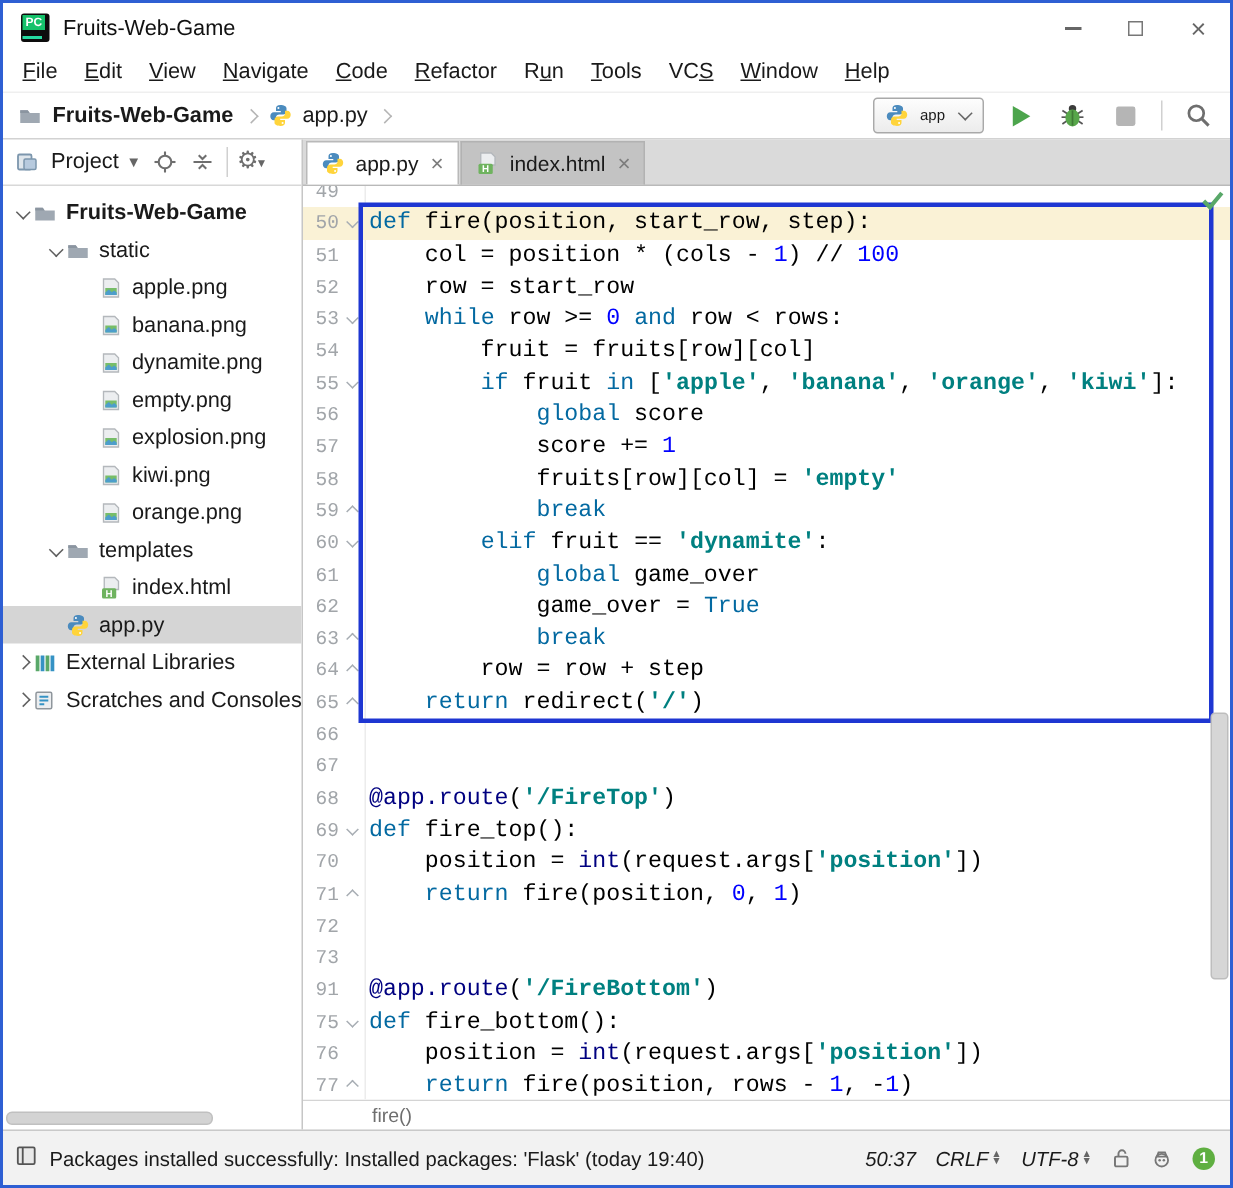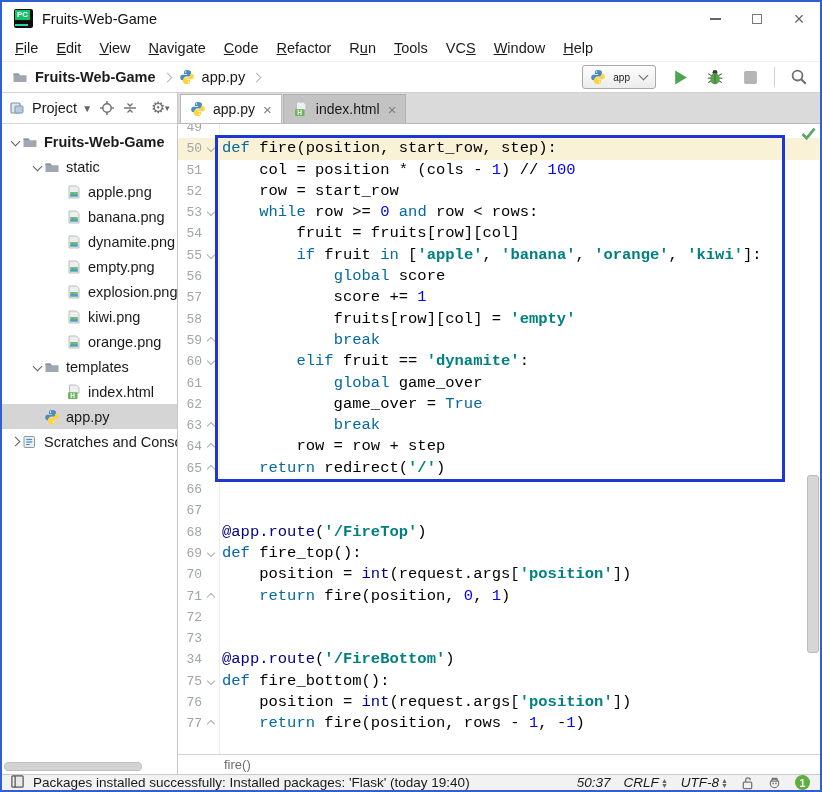--- a/index.html
+++ b/index.html
@@ -40,21 +40,21 @@
   .runbox .lbl { font-size:10px; color:#1a1a1a; }
   .combo-chev { width:7px; height:7px; border-right:1.4px solid #666; border-bottom:1.4px solid #666;
                 transform:rotate(45deg); margin:-3px 1px 0 4px; }
   .toolbtn { width:22px; height:22px; display:flex; align-items:center; justify-content:center; }
   .vsep { width:1px; height:20px; background:#d0d0d0; }
 
   
   .main { flex:1; display:flex; min-height:0; }
 
   
-  .project { width:176px; flex:none; border-right:1px solid #c6c6c6; display:flex; flex-direction:column; position:relative; }
+  .project { width:200px; flex:none; border-right:1px solid #c6c6c6; display:flex; flex-direction:column; position:relative; }
   .proj-header { height:31px; flex:none; display:flex; align-items:center; gap:7px; padding:0 7px;
                  border-bottom:1px solid #d8d8d8; font-size:14.5px; color:#1a1a1a; }
   .proj-header .dd { font-size:10px; color:#666; margin-left:-2px; }
   .hdr-icon { width:18px; height:18px; display:flex; align-items:center; justify-content:center; color:#6e6e6e; }
   .gear { font-size:16px; color:#6e6e6e; line-height:16px; }
   .tree { flex:1; overflow:hidden; padding-top:5px; }
   .tree-row { height:25px; display:flex; align-items:center; font-size:14.5px; color:#1a1a1a; white-space:nowrap; }
   .tree-row.selected { background:#d5d5d5; }
   .tree-row.bold .t-label { font-weight:bold; }
   .t-label { margin-left:5px; }
@@ -95,21 +95,21 @@
   .sel-box { position:absolute; left:37px; top:11px; width:570px; height:347px;
              border:3px solid #1e36d2; pointer-events:none; }
   .check { position:absolute; top:3px; right:4px; }
   .vthumb { position:absolute; right:1px; top:351px; width:12px; height:178px; background:#d6d6d6;
             border:1px solid #bdbdbd; border-radius:3px; }
 
   .crumbbar { height:20px; flex:none; border-top:1px solid #d4d4d4; display:flex; align-items:center;
               padding-left:46px; font-size:13px; color:#6e6e6e; }
 
   
-  .statusbar { height:16px; flex:none; border-top:1px solid #c9c9c9; background:#f2f2f2;
+  .statusbar { height:37px; flex:none; border-top:1px solid #c9c9c9; background:#f2f2f2;
                display:flex; align-items:center; padding:0 10px 0 8px; font-size:13.5px; color:#1a1a1a; }
   .status-msg { margin-left:8px; flex:1; white-space:nowrap; overflow:hidden; }
   .status-right { display:flex; align-items:center; gap:13px; }
   .updown { display:inline-flex; flex-direction:column; font-size:7px; line-height:5px; color:#666; margin-left:2px; }
   .status-item { display:flex; align-items:center;font-style:italic; }
   .badge { width:15px; height:15px; border-radius:50%; background:#5faf41; color:#fff; font-size:10.5px;
            font-weight:bold; display:flex; align-items:center; justify-content:center; }
 </style>
 </head>
 <body>
@@ -368,20 +368,32 @@
           <div class="tree-row selected" style="padding-left: 42px;">
             <span class="t-icon">
               <svg width="16" height="16" viewBox="0 0 16 16">
                 <path d="M8 1C5.8 1 5 1.9 5 3.1V5h3.2v.8H3.6C2 5.8 1.2 7 1.2 8.5S2 11.2 3.6 11.2H5V9.4C5 8.1 6 7.4 7.2 7.4h2.6c1.2 0 2.2-.9 2.2-2.2V3.1C12 1.9 10.2 1 8 1z" fill="#4b8bbe"></path>
                 <path d="M8 15c2.2 0 3-.9 3-2.1V11H7.8v-.8h4.6c1.6 0 2.4-1.2 2.4-2.7S14 4.8 12.4 4.8H11v1.8c0 1.3-1 2-2.2 2H6.2C5 8.6 4 9.5 4 10.8v2.1C4 14.1 5.8 15 8 15z" fill="#ffd43b"></path>
                 <circle cx="6.6" cy="3" r=".7" fill="#fff"></circle>
                 <circle cx="9.4" cy="13" r=".7" fill="#fff"></circle>
               </svg>
             </span>
             <span class="t-label">app.py</span>
+          </div>
+          <div class="tree-row" style="padding-left: 6px;">
+            <span class="chev right"></span>
+            <span class="t-icon">
+              <svg width="16" height="16" viewBox="0 0 16 16">
+                <rect x="1.8" y="3" width="2.5" height="10.5" fill="#59a869"></rect>
+                <rect x="5.1" y="3" width="2.5" height="10.5" fill="#3592c4"></rect>
+                <rect x="8.4" y="3" width="2.5" height="10.5" fill="#59a869"></rect>
+                <rect x="11.7" y="3" width="2.5" height="10.5" fill="#3592c4"></rect>
+              </svg>
+            </span>
+            <span class="t-label">External Libraries</span>
           </div>
           <div class="tree-row" style="padding-left: 6px;">
             <span class="chev right"></span>
             <span class="t-icon">
               <svg width="16" height="16" viewBox="0 0 16 16">
                 <rect x="2" y="2.5" width="10.5" height="11" rx="1" fill="#eceef0" stroke="#8f969c" stroke-width="1"></rect>
                 <line x1="4.3" y1="5.5" x2="10.2" y2="5.5" stroke="#3592c4" stroke-width="1.2"></line>
                 <line x1="4.3" y1="8" x2="10.2" y2="8" stroke="#3592c4" stroke-width="1.2"></line>
                 <line x1="4.3" y1="10.5" x2="7.5" y2="10.5" stroke="#3592c4" stroke-width="1.2"></line>
               </svg>
@@ -439,21 +451,21 @@
             <div class="cl"><span class="ln">64</span><span class="fold end"></span><span class="code"><span>        row = row + step</span></span></div>
             <div class="cl"><span class="ln">65</span><span class="fold end"></span><span class="code"><span>    </span><span class="tok-kw">return</span><span> redirect(</span><span class="tok-str">'/'</span><span>)</span></span></div>
             <div class="cl"><span class="ln">66</span><span class="fold"></span><span class="code"></span></div>
             <div class="cl"><span class="ln">67</span><span class="fold"></span><span class="code"></span></div>
             <div class="cl"><span class="ln">68</span><span class="fold"></span><span class="code"><span class="tok-dec">@app.route</span><span>(</span><span class="tok-str">'/FireTop'</span><span>)</span></span></div>
             <div class="cl"><span class="ln">69</span><span class="fold start"></span><span class="code"><span class="tok-kw">def</span><span> fire_top():</span></span></div>
             <div class="cl"><span class="ln">70</span><span class="fold"></span><span class="code"><span>    position = </span><span class="tok-bi">int</span><span>(request.args[</span><span class="tok-str">'position'</span><span>])</span></span></div>
             <div class="cl"><span class="ln">71</span><span class="fold end"></span><span class="code"><span>    </span><span class="tok-kw">return</span><span> fire(position, </span><span class="tok-num">0</span><span>, </span><span class="tok-num">1</span><span>)</span></span></div>
             <div class="cl"><span class="ln">72</span><span class="fold"></span><span class="code"></span></div>
             <div class="cl"><span class="ln">73</span><span class="fold"></span><span class="code"></span></div>
-            <div class="cl"><span class="ln">34</span><span class="fold"></span><span class="code"><span class="tok-dec">@app.route</span><span>(</span><span class="tok-str">'/FireBottom'</span><span>)</span></span></div>
+            <div class="cl"><span class="ln">91</span><span class="fold"></span><span class="code"><span class="tok-dec">@app.route</span><span>(</span><span class="tok-str">'/FireBottom'</span><span>)</span></span></div>
             <div class="cl"><span class="ln">75</span><span class="fold start"></span><span class="code"><span class="tok-kw">def</span><span> fire_bottom():</span></span></div>
             <div class="cl"><span class="ln">76</span><span class="fold"></span><span class="code"><span>    position = </span><span class="tok-bi">int</span><span>(request.args[</span><span class="tok-str">'position'</span><span>])</span></span></div>
             <div class="cl"><span class="ln">77</span><span class="fold end"></span><span class="code"><span>    </span><span class="tok-kw">return</span><span> fire(position, rows - </span><span class="tok-num">1</span><span>, -</span><span class="tok-num">1</span><span>)</span></span></div>
           </div>
         <div class="sel-box"></div>
         <div class="check">
           <svg width="15" height="13" viewBox="0 0 16 14">
               <path d="M1.5 7.5l4.5 4.5L14.5 1.8" fill="none" stroke="#59a869" stroke-width="3"></path>
             </svg>
         </div>

